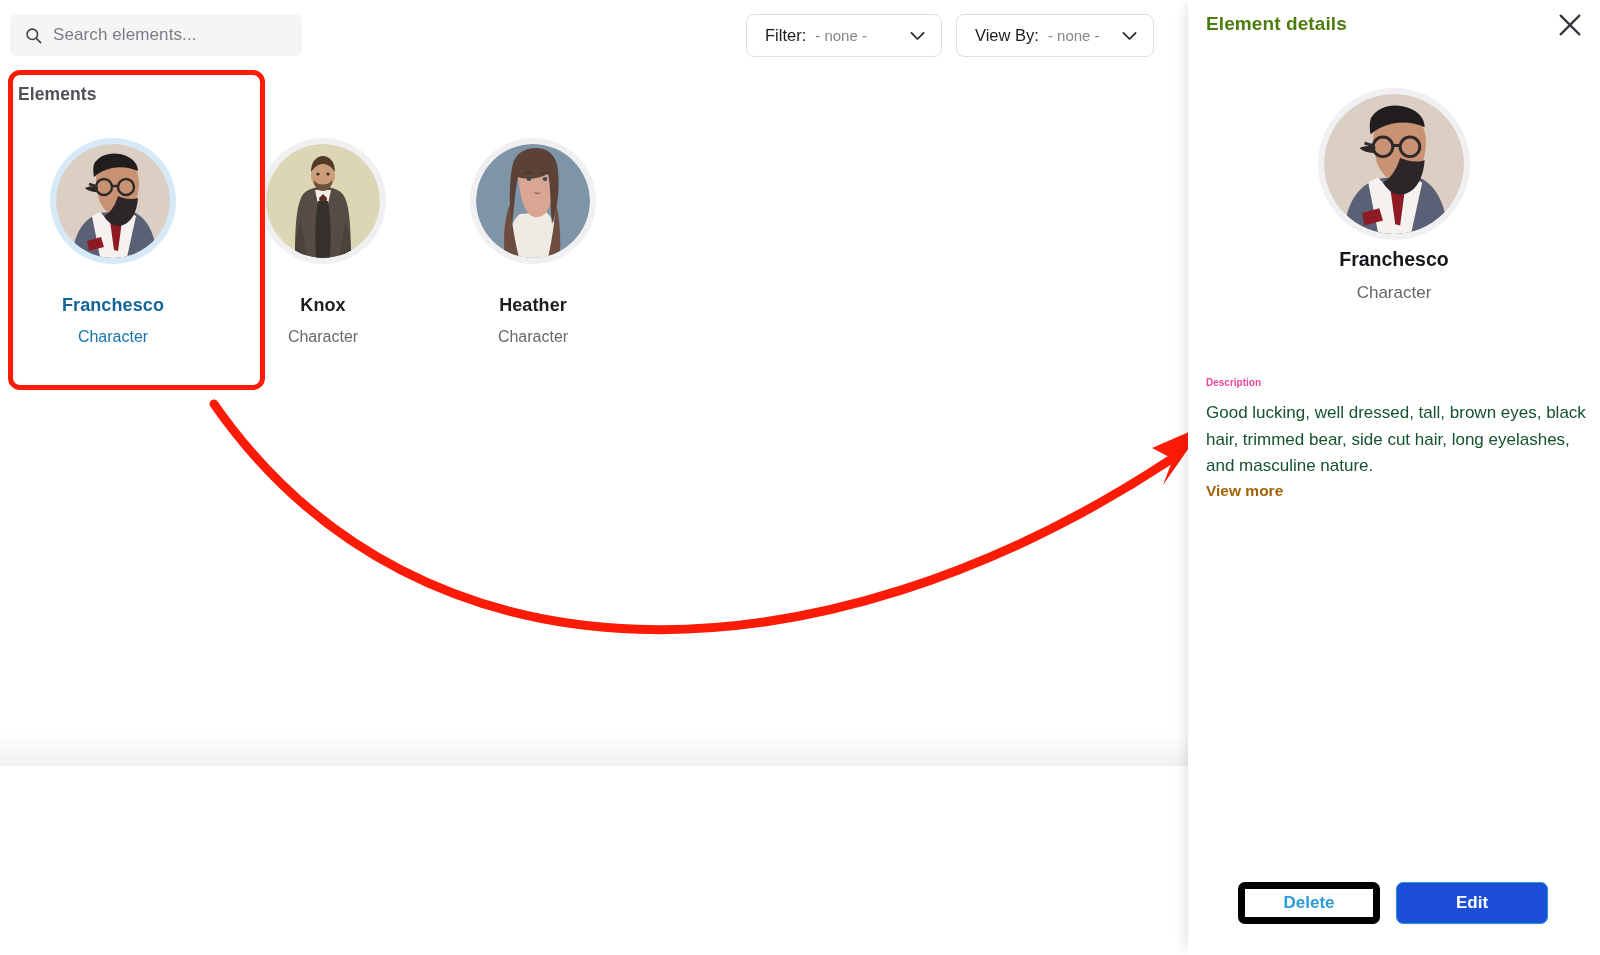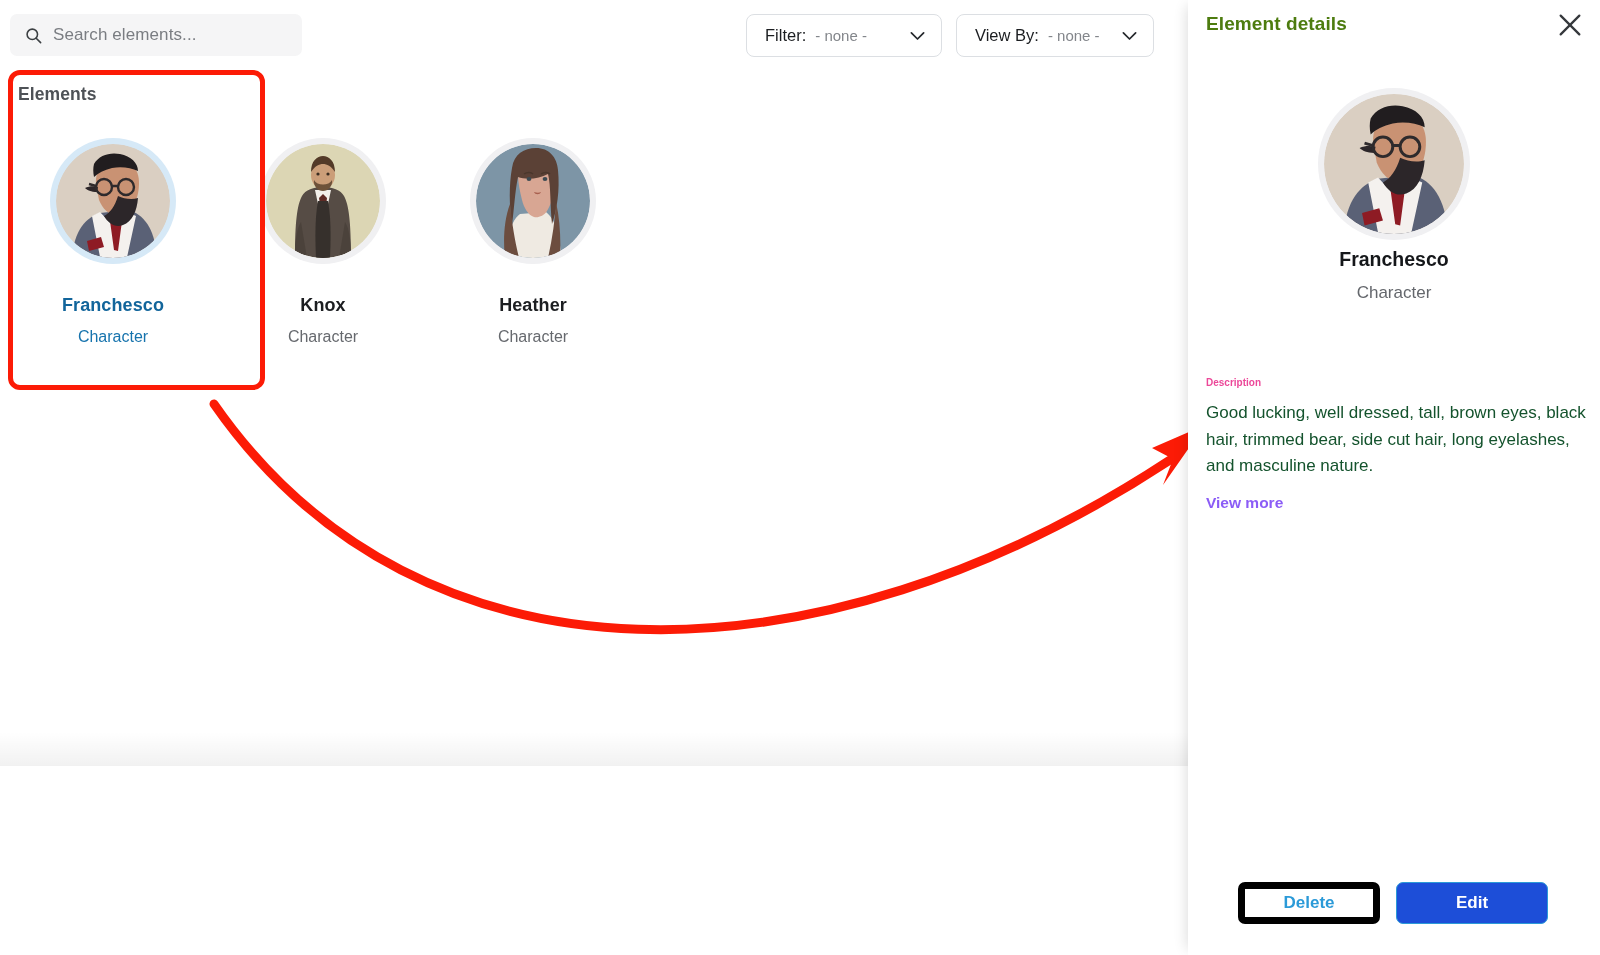--- a/index.html
+++ b/index.html
@@ -138,21 +138,21 @@
   #desc-label {
     position: absolute; left: 18px; top: 369px;
     font-size: 10px; font-weight: bold; color: #ec4899; margin-top: 8px;
   }
   #desc-text {
     position: absolute; left: 18px; top: 400px; width: 390px;
     font-size: 17px; line-height: 26.5px; color: #14532d;
   }
   #view-more {
     position: absolute; left: 18px; top: 482px;
-    font-size: 15.5px; font-weight: bold; color: #8b5cf6; cursor: pointer; margin-top: 12px;
+    font-size: 15.5px; font-weight: bold; color: #a16207; cursor: pointer;
   }
 
   .pbtn {
     position: absolute; top: 882px; height: 42px;
     border-radius: 7px;
     display: flex; align-items: center; justify-content: center;
     font-size: 17px; font-weight: bold; cursor: pointer;
   }
   #delete-btn {
     left: 50px; width: 142px;

